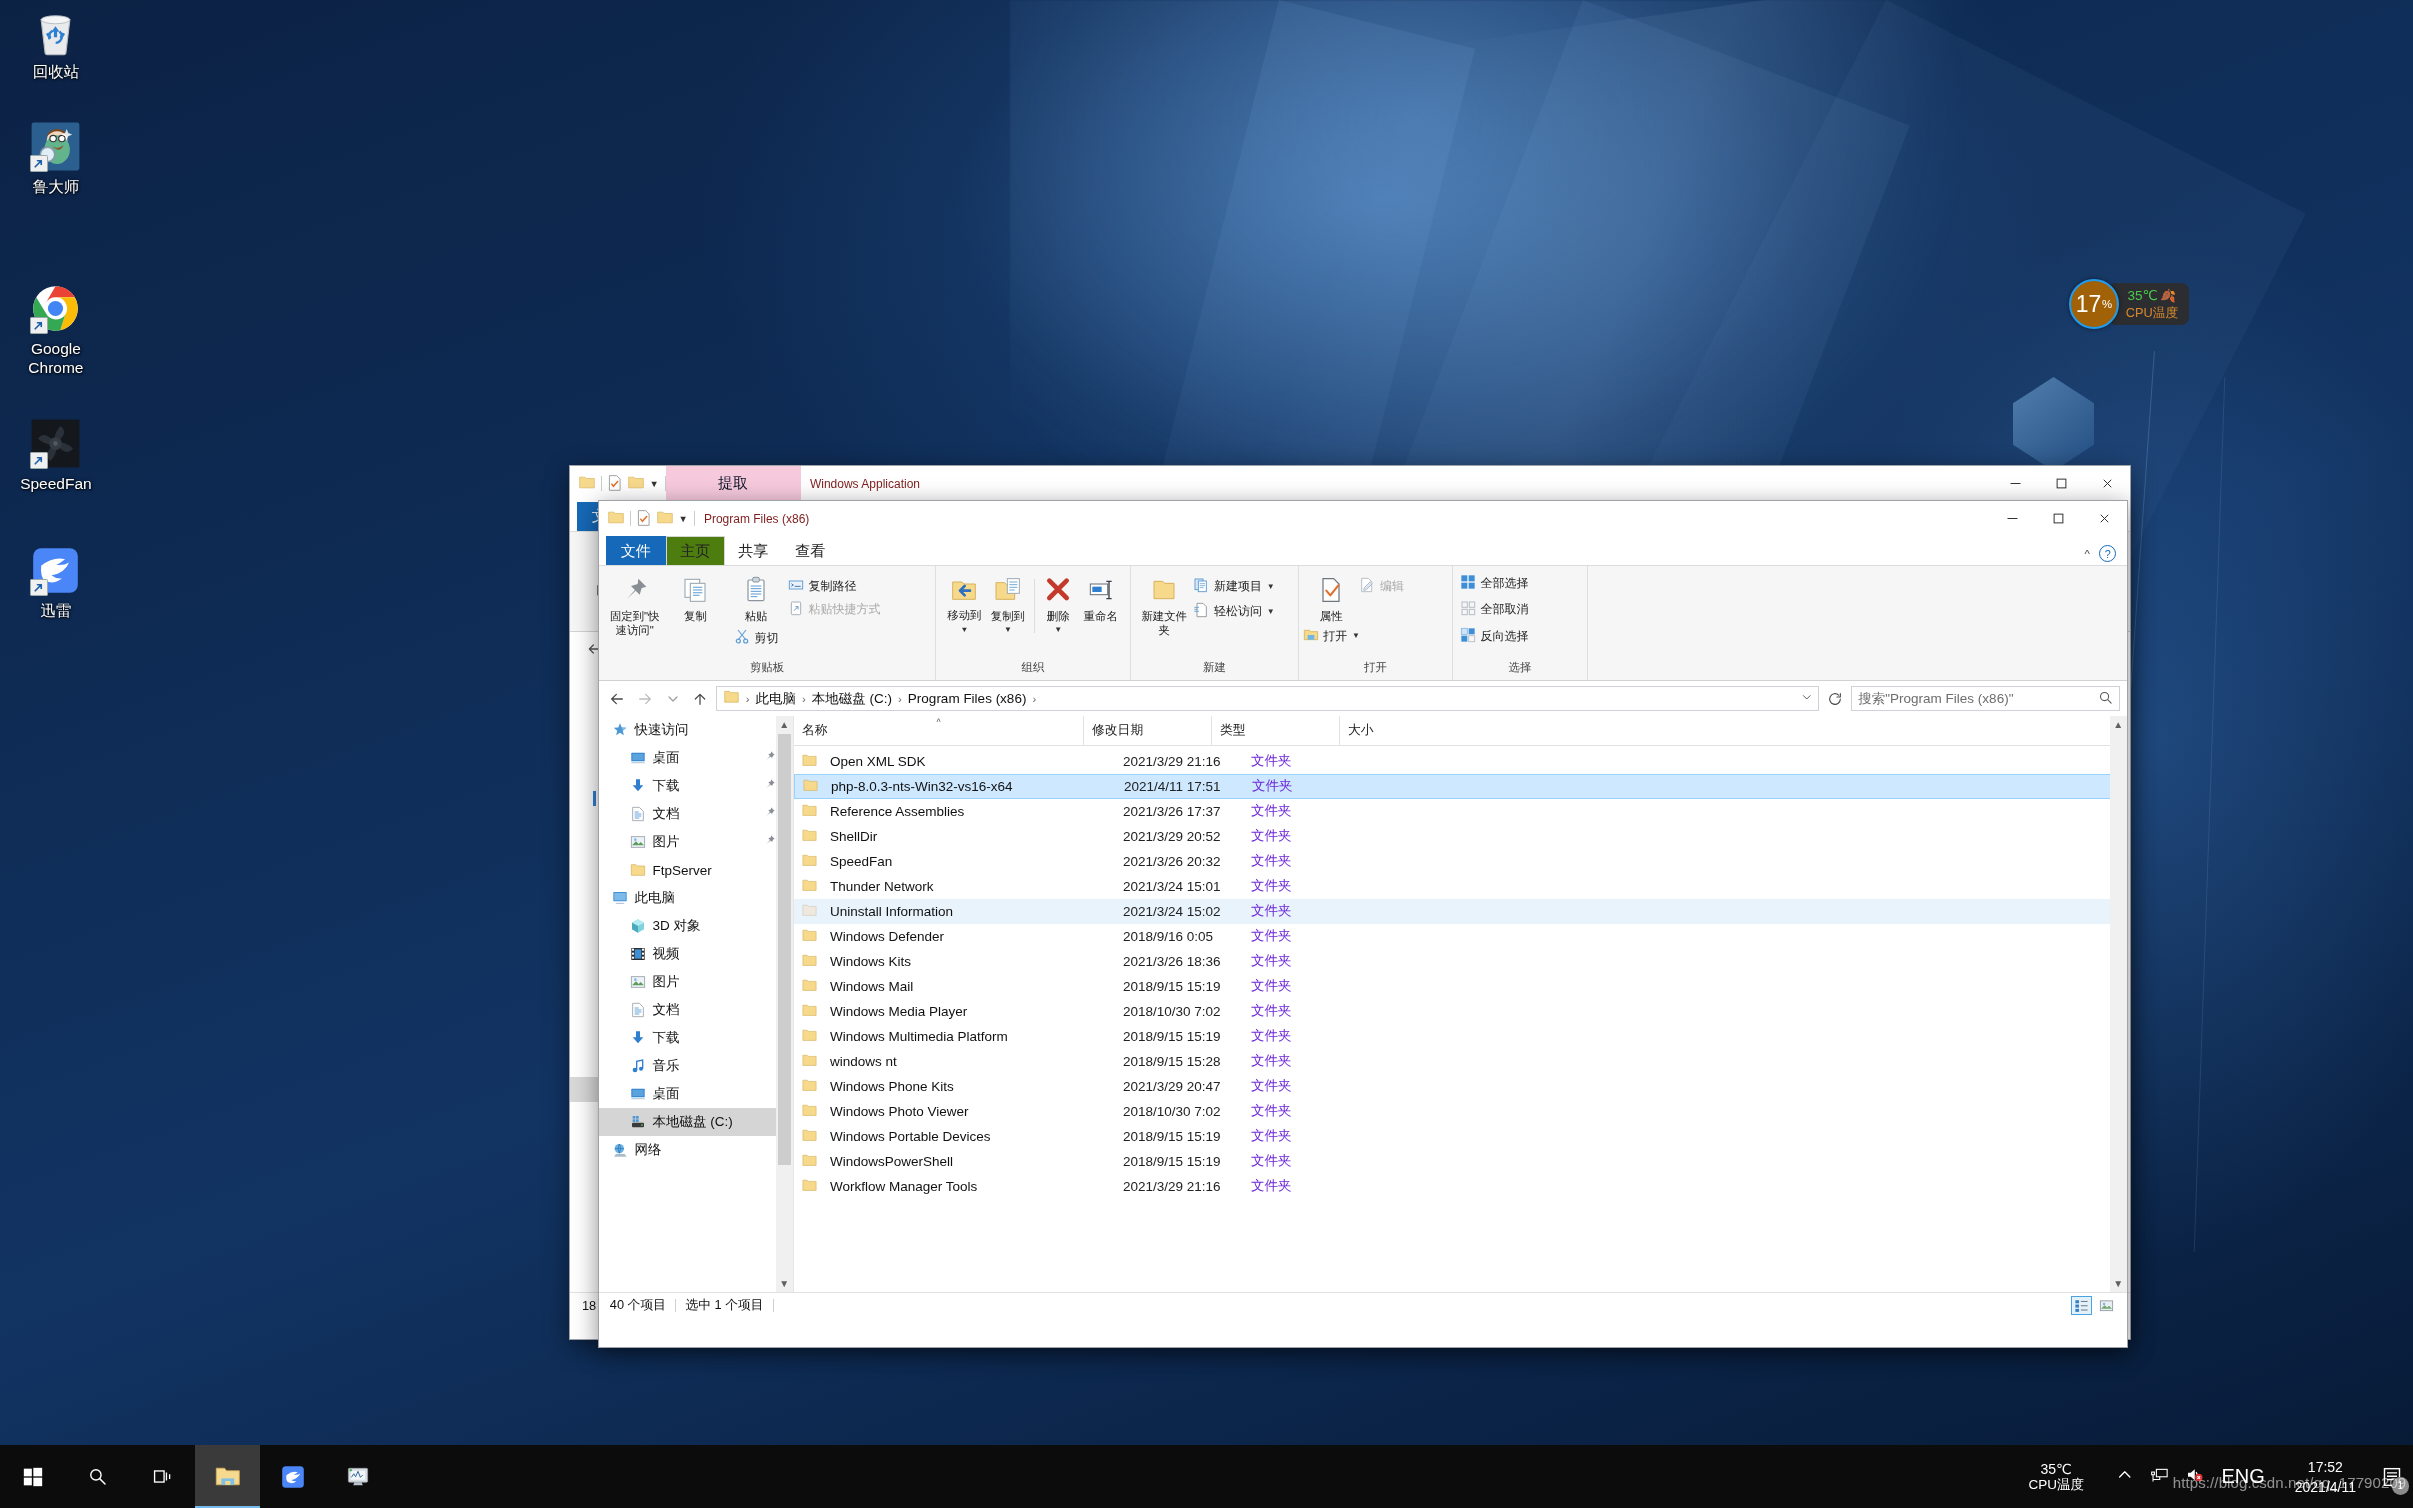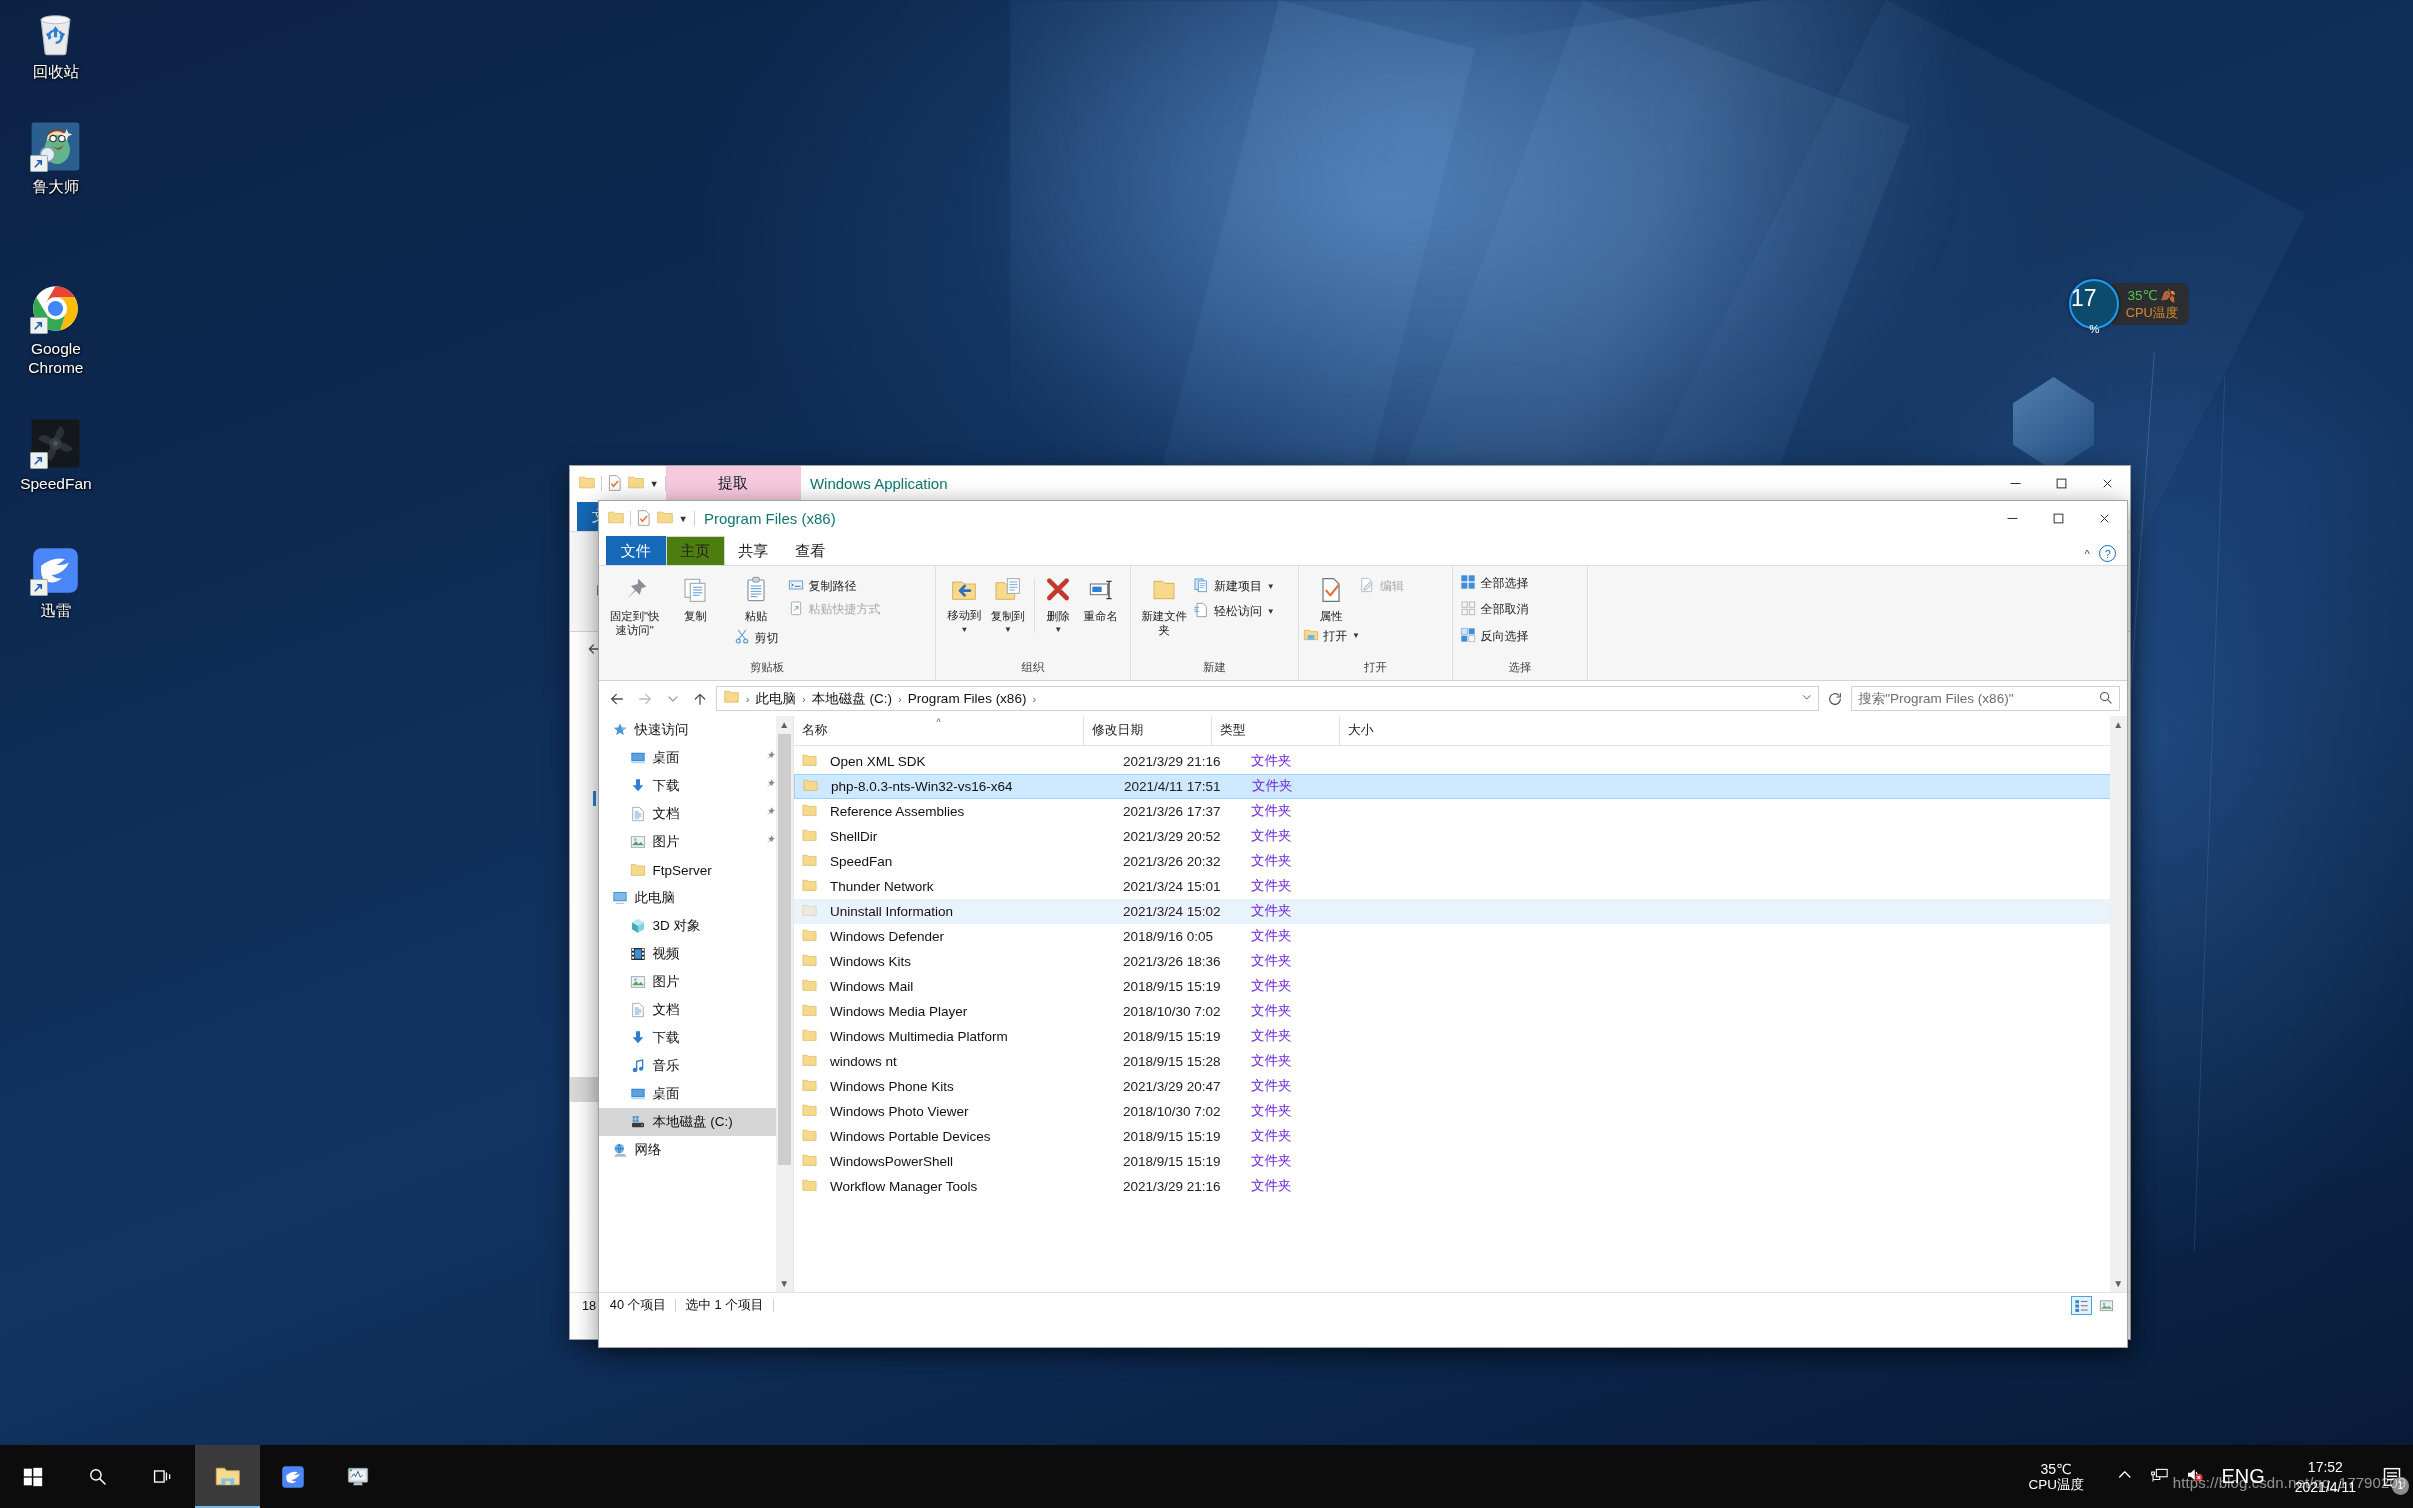--- a/index.html
+++ b/index.html
@@ -62,26 +62,25 @@
   }
   .shortcut-badge svg { width: 12px; height: 12px; }
 
   
   #cpu-widget {
     position: absolute; left: 2069px; top: 279px;
     display: flex; align-items: center;
   }
   #cpu-widget .ring {
     width: 50px; height: 50px; border-radius: 50%;
-    background: #0c4a6e;
+    background: #a16207;
     border: 2.7px solid #1f9cf0;
-    display: flex; align-items: flex-start; justify-content: center;
+    display: flex; align-items: center; justify-content: center;
     color: #fff; position: relative; z-index: 2;
     box-shadow: 0 0 4px rgba(0,0,0,0.5);
-    flex-direction: column;
   }
   #cpu-widget .ring .num { font-size: 23px; line-height: 50px; font-weight: 300; }
   #cpu-widget .ring .pct { font-size: 11.4px; align-self: center; margin-left: 0.7px; }
   #cpu-widget .panel {
     margin-left: -10.8px;
     background: #2b2d30; border-radius: 8px;
     padding: 5.4px 10.8px 5.4px 17.5px;
     text-align: center; line-height: 15.5px;
   }
   #cpu-widget .temp { color: #4ec94e; font-size: 13.5px; }
@@ -100,21 +99,21 @@
     background: #ffffff;
     border-bottom: 0.7px solid transparent;
   }
   .qat {
     display: flex; align-items: center; gap: 6px;
     padding-left: 9.4px; height: 100%;
   }
   .qat .sep { width: 0.7px; height: 15px; background: #c9ccd0; }
   .qat .chev { font-size: 9.4px; color: #333; }
   .win-title {
-    flex: 1; font-size: 15px; color: #0f766e; padding-left: 9.4px;
+    flex: 1; font-size: 12px; color: #7f1d1d; padding-left: 9.4px;
   }
   .ctl-group { display: flex; height: 100%; }
   .ctl {
     width: 46px; height: 100%;
     display: flex; align-items: center; justify-content: center;
     color: #333;
   }
   .ctl svg { width: 15px; height: 15px; }
 
   

